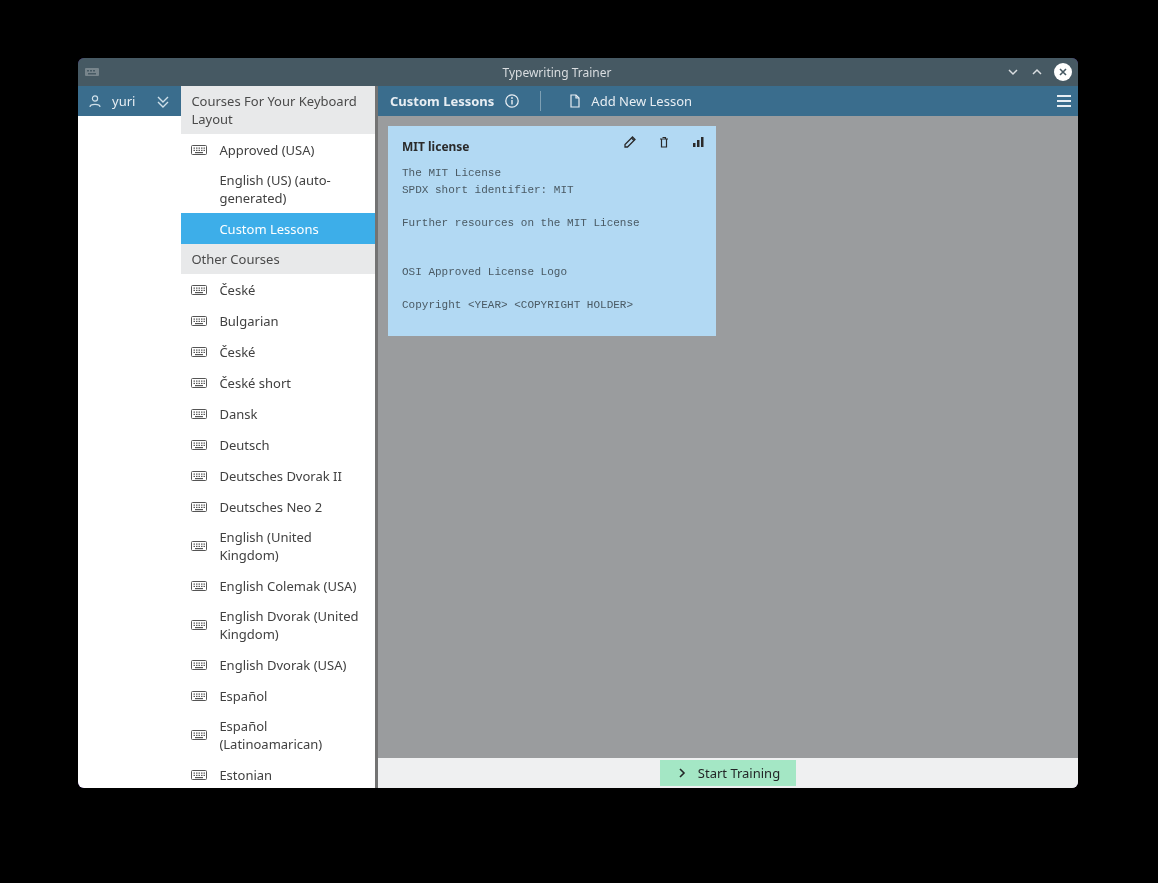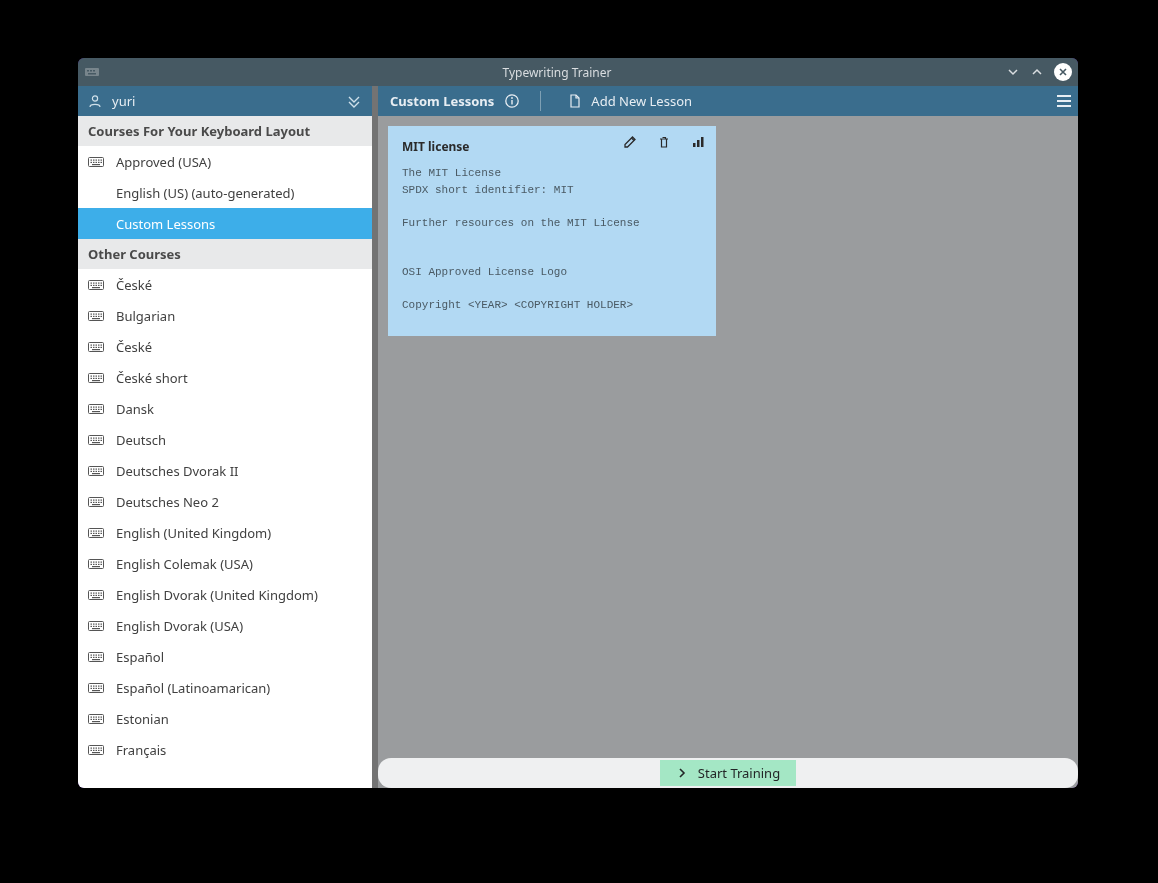--- a/index.html
+++ b/index.html
@@ -35,36 +35,36 @@
   .titlebar .win-btns { display: flex; gap: 10px; align-items: center; }
   .win-btn { width: 14px; height: 14px; display:flex; align-items:center; justify-content:center; color:#d9dde0; cursor:pointer; }
   .win-close { width: 18px; height:18px; border-radius:50%; background:#fff; color:#465963; }
   .body {
     flex:1; display:flex; min-height:0;
   }
   
   .sidebar {
     width: 300px;
     background:#ffffff;
-    display:flex; flex-direction:column;
-    border-right:6px solid #737373;
+    display:flex; 
+    border-right:3px solid #737373;
   }
   .user-row {
     height: 30px;
     background:#3a6d8d;
     display:flex; align-items:center;
     color:#e8eef3; padding:0 10px;
     gap:10px;
     cursor:pointer;
   }
   .user-row .spacer { flex:1; }
   .section-header {
     background:#e8e9ea;
     color:#4a4a4a;
-    font-weight:700;
+    font-weight:400;
     padding:6px 10px;
     font-size:13px;
   }
   .course-list { flex:1; overflow-y:auto; }
   .course-item {
     display:flex; align-items:center;
     gap:12px;
     padding: 6px 10px;
     color:#414141;
     cursor:pointer;
@@ -97,21 +97,21 @@
     background:#b2d9f3;
     padding:12px 14px;
     color:#2a2a2a;
   }
   .lesson-card h3 { font-size:12px; font-weight:700; margin-bottom:10px; }
   .card-actions { position:absolute; right:10px; top:8px; display:flex; gap:18px; }
   .card-actions .ic { width:16px; height:16px; cursor:pointer; }
   .lesson-body { font-family: "Courier New", monospace; font-size:11px; color:#4a5a64; white-space:pre-wrap; line-height:1.5; }
   .footer {
     height:30px; background:#eff0f1;
-    display:flex; align-items:center; justify-content:center;border-radius:13px;
+    display:flex; align-items:center; justify-content:center;
   }
   .start-btn {
     display:flex; align-items:center; gap:10px;
     background:#a4e7c5;
     height:26px; padding:0 16px;
     cursor:pointer;
     color:#232627;
     font-size:13px;
   }
   

